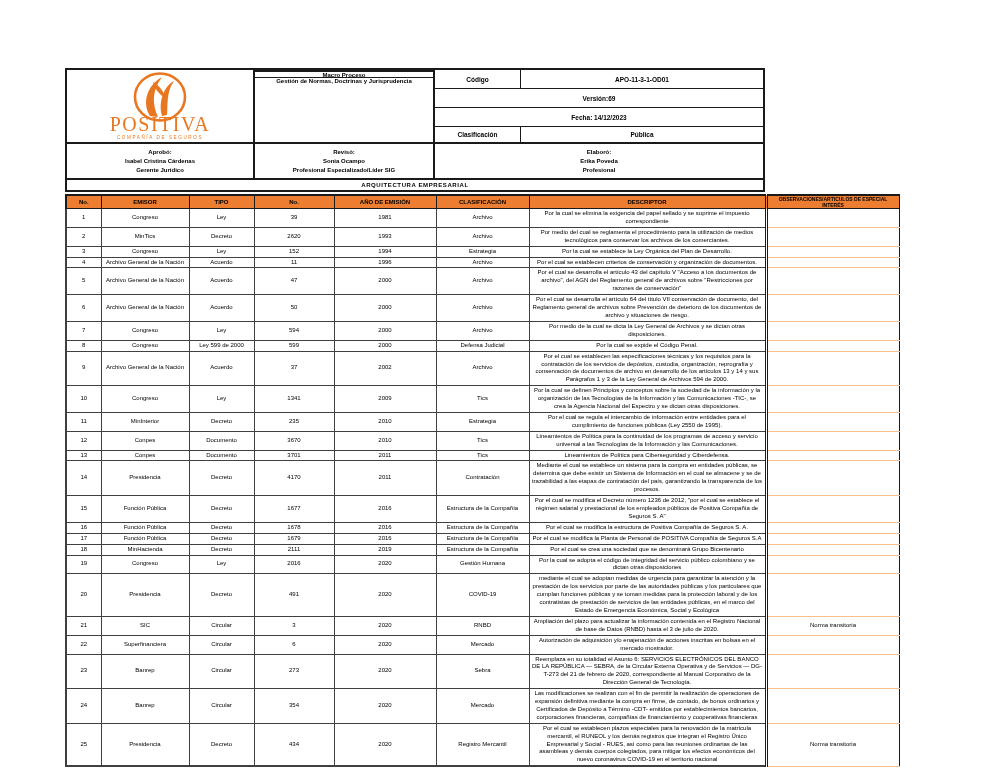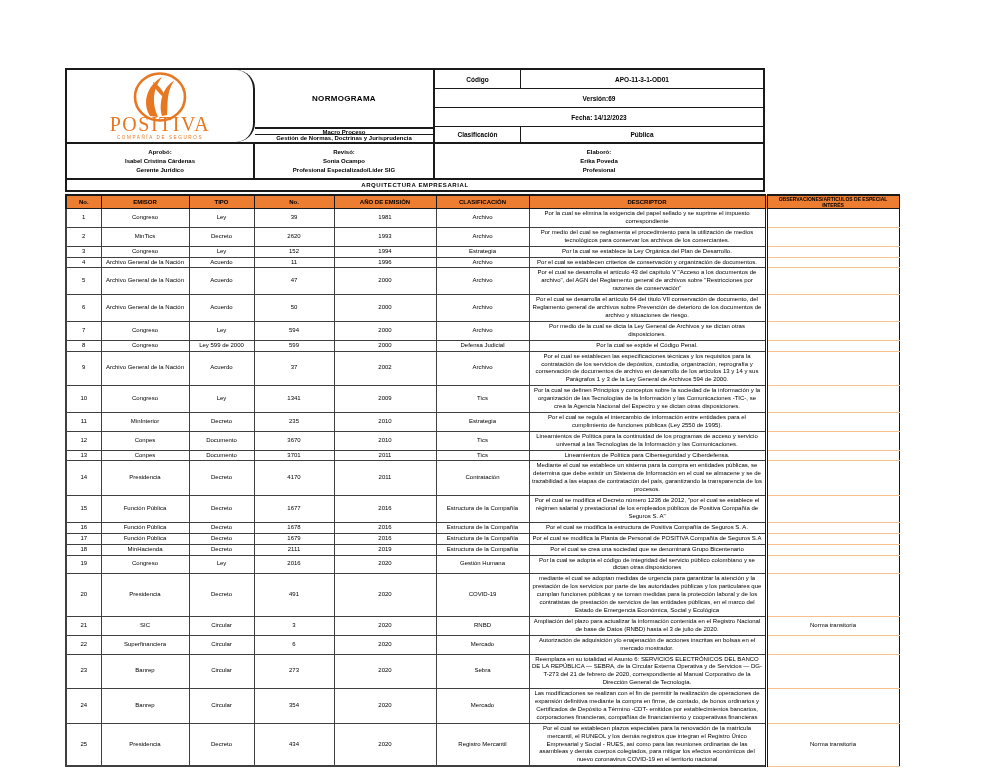--- a/index.html
+++ b/index.html
@@ -3,21 +3,21 @@
 <meta charset="utf-8">
 <style>
   * { box-sizing: border-box; margin: 0; padding: 0; }
   html,body { width:1000px; height:773px; background:#fff; overflow:hidden;
     font-family:"Liberation Sans", sans-serif; color:#000; }
   .sheet { position:absolute; left:65px; top:68px; width:833px; }
 
   
   .hdr { width:700px; border:2px solid #1a1a1a; }
   .hdr-top { display:flex; height:72px; }
-  .logo-cell { width:188px; border-right:2px solid #1a1a1a; display:flex; align-items:center; justify-content:center;border-radius:19px; }
+  .logo-cell { width:188px; border-right:2px solid #1a1a1a; display:flex; align-items:center; justify-content:center; }
   .mid-cell { width:180px; border-right:2px solid #1a1a1a; display:flex; flex-direction:column; }
   .title-box { height:57px; display:flex; align-items:center; justify-content:center;
     font-weight:bold; font-size:8px; letter-spacing:.3px; }
   .macro-label { border-top:2px solid #1a1a1a; height:7px; font-size:6px; font-weight:bold;
     text-align:center; line-height:6px; }
   .macro-value { border-top:1px solid #1a1a1a; flex:1; font-size:6px; font-weight:bold;
     text-align:center; line-height:7px; }
   .right-cell { flex:1; display:flex; flex-direction:column; }
   .kv { display:flex; border-bottom:1px solid #1a1a1a; }
   .kv:last-child { border-bottom:none; }
@@ -65,21 +65,20 @@
         <svg class="logo-svg" width="160" height="68" viewBox="0 0 160 68">
           <ellipse cx="80" cy="25" rx="25" ry="23.5" fill="none" stroke="#E87722" stroke-width="2.6"></ellipse>
           <path d="M70,44 C62,32 66,14 82,5 C72,18 72,32 78,45" fill="#E87722"></path>
           <path d="M82,44 C78,30 84,14 94,9 C86,20 88,34 87,43" fill="#E87722"></path>
           <path d="M73,10 C80,14 84,20 85,26 C79,22 74,16 73,10" fill="#E87722"></path>
           <text x="80" y="59" text-anchor="middle" font-size="20" letter-spacing="1.5" fill="#E87722">POSITIVA</text>
           <text class="tagline" x="80" y="66.5" text-anchor="middle" font-size="4.6" letter-spacing="1.6" fill="#E87722">COMPAÑÍA DE SEGUROS</text>
         </svg>
       </div>
       <div class="mid-cell">
-        <div class="title-box">NORMOGRAMA</div>
         <div class="macro-label">Macro Proceso</div>
         <div class="macro-value">Gestión de Normas, Doctrinas y Jurisprudencia</div>
       </div>
       <div class="right-cell">
         <div class="kv h19">
           <div class="kv-label">Código</div>
           <div class="kv-value">APO-11-3-1-OD01</div>
         </div>
         <div class="kv h19">
           <div class="kv-value">Versión:69</div>

